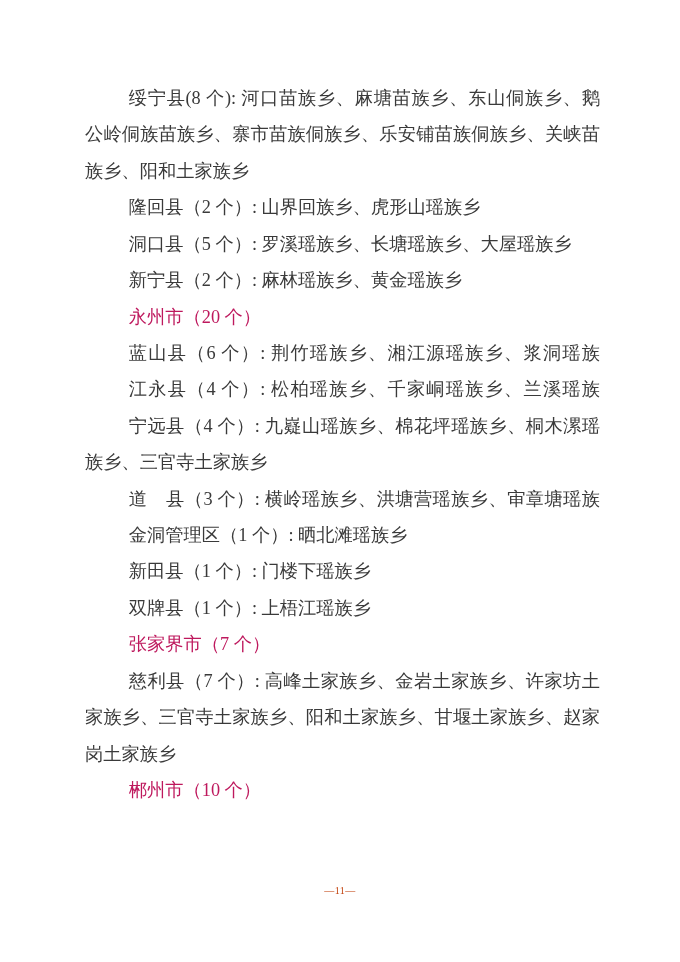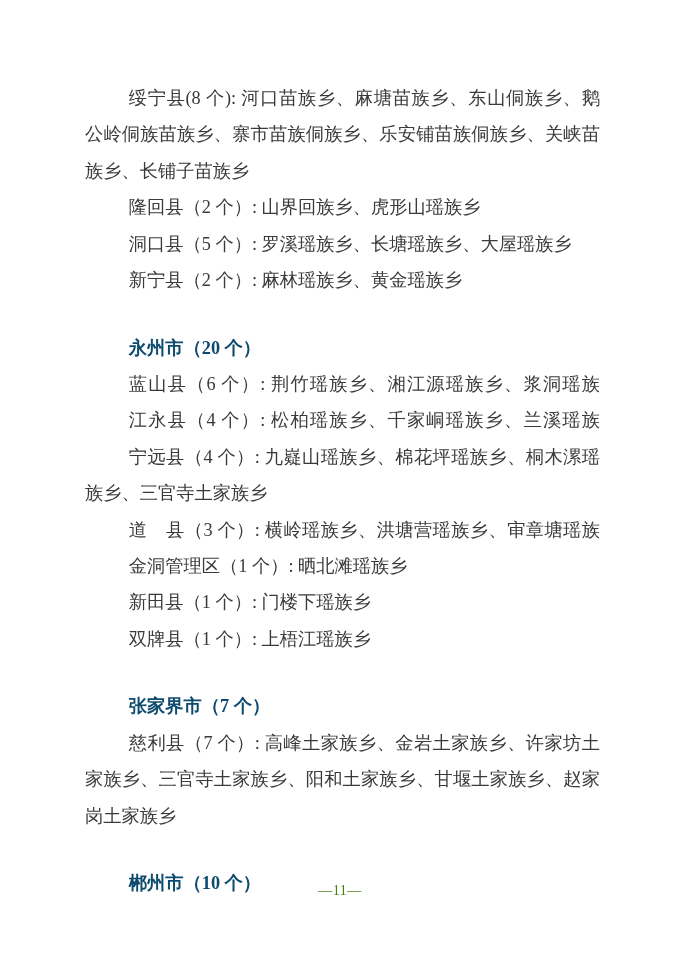--- a/index.html
+++ b/index.html
@@ -31,46 +31,45 @@
     height: 36.43px;
     overflow: hidden;
   }
   .fill {
     text-align-last: justify;
   }
   .ind {
     text-indent: 2.4em;
   }
   .b {
-    font-weight: bold;
-    color: #0c4a6e;
-    margin-top: 31px;
+    font-weight: normal;
+    color: #be185d;
   }
   .footer {
     position: absolute;
     top: 881px;
     left: 0;
     width: 680px;
     height: 20px;
     line-height: 20px;
     text-align: center;
-    font-size: 14px;
-    color: #4d7c0f;
+    font-size: 10px;
+    color: #c2410c;
     letter-spacing: 0.5px;
   }
 </style>
 </head>
 <body>
 
 <div class="page">
   <div class="content">
 
     <div class="ln ind fill">绥宁县(8 个): 河口苗族乡、麻塘苗族乡、东山侗族乡、鹅</div>
     <div class="ln fill">公岭侗族苗族乡、寨市苗族侗族乡、乐安铺苗族侗族乡、关峡苗</div>
-    <div class="ln">族乡、长铺子苗族乡</div>
+    <div class="ln">族乡、阳和土家族乡</div>
 
     <div class="ln ind">隆回县（2 个）: 山界回族乡、虎形山瑶族乡</div>
     <div class="ln ind">洞口县（5 个）: 罗溪瑶族乡、长塘瑶族乡、大屋瑶族乡</div>
     <div class="ln ind">新宁县（2 个）: 麻林瑶族乡、黄金瑶族乡</div>
 
     <div class="ln ind b">永州市（20 个）</div>
 
     <div class="ln ind fill">蓝山县（6 个）: 荆竹瑶族乡、湘江源瑶族乡、浆洞瑶族乡、</div>
 
     <div class="ln ind fill">江永县（4 个）: 松柏瑶族乡、千家峒瑶族乡、兰溪瑶族乡、</div>

